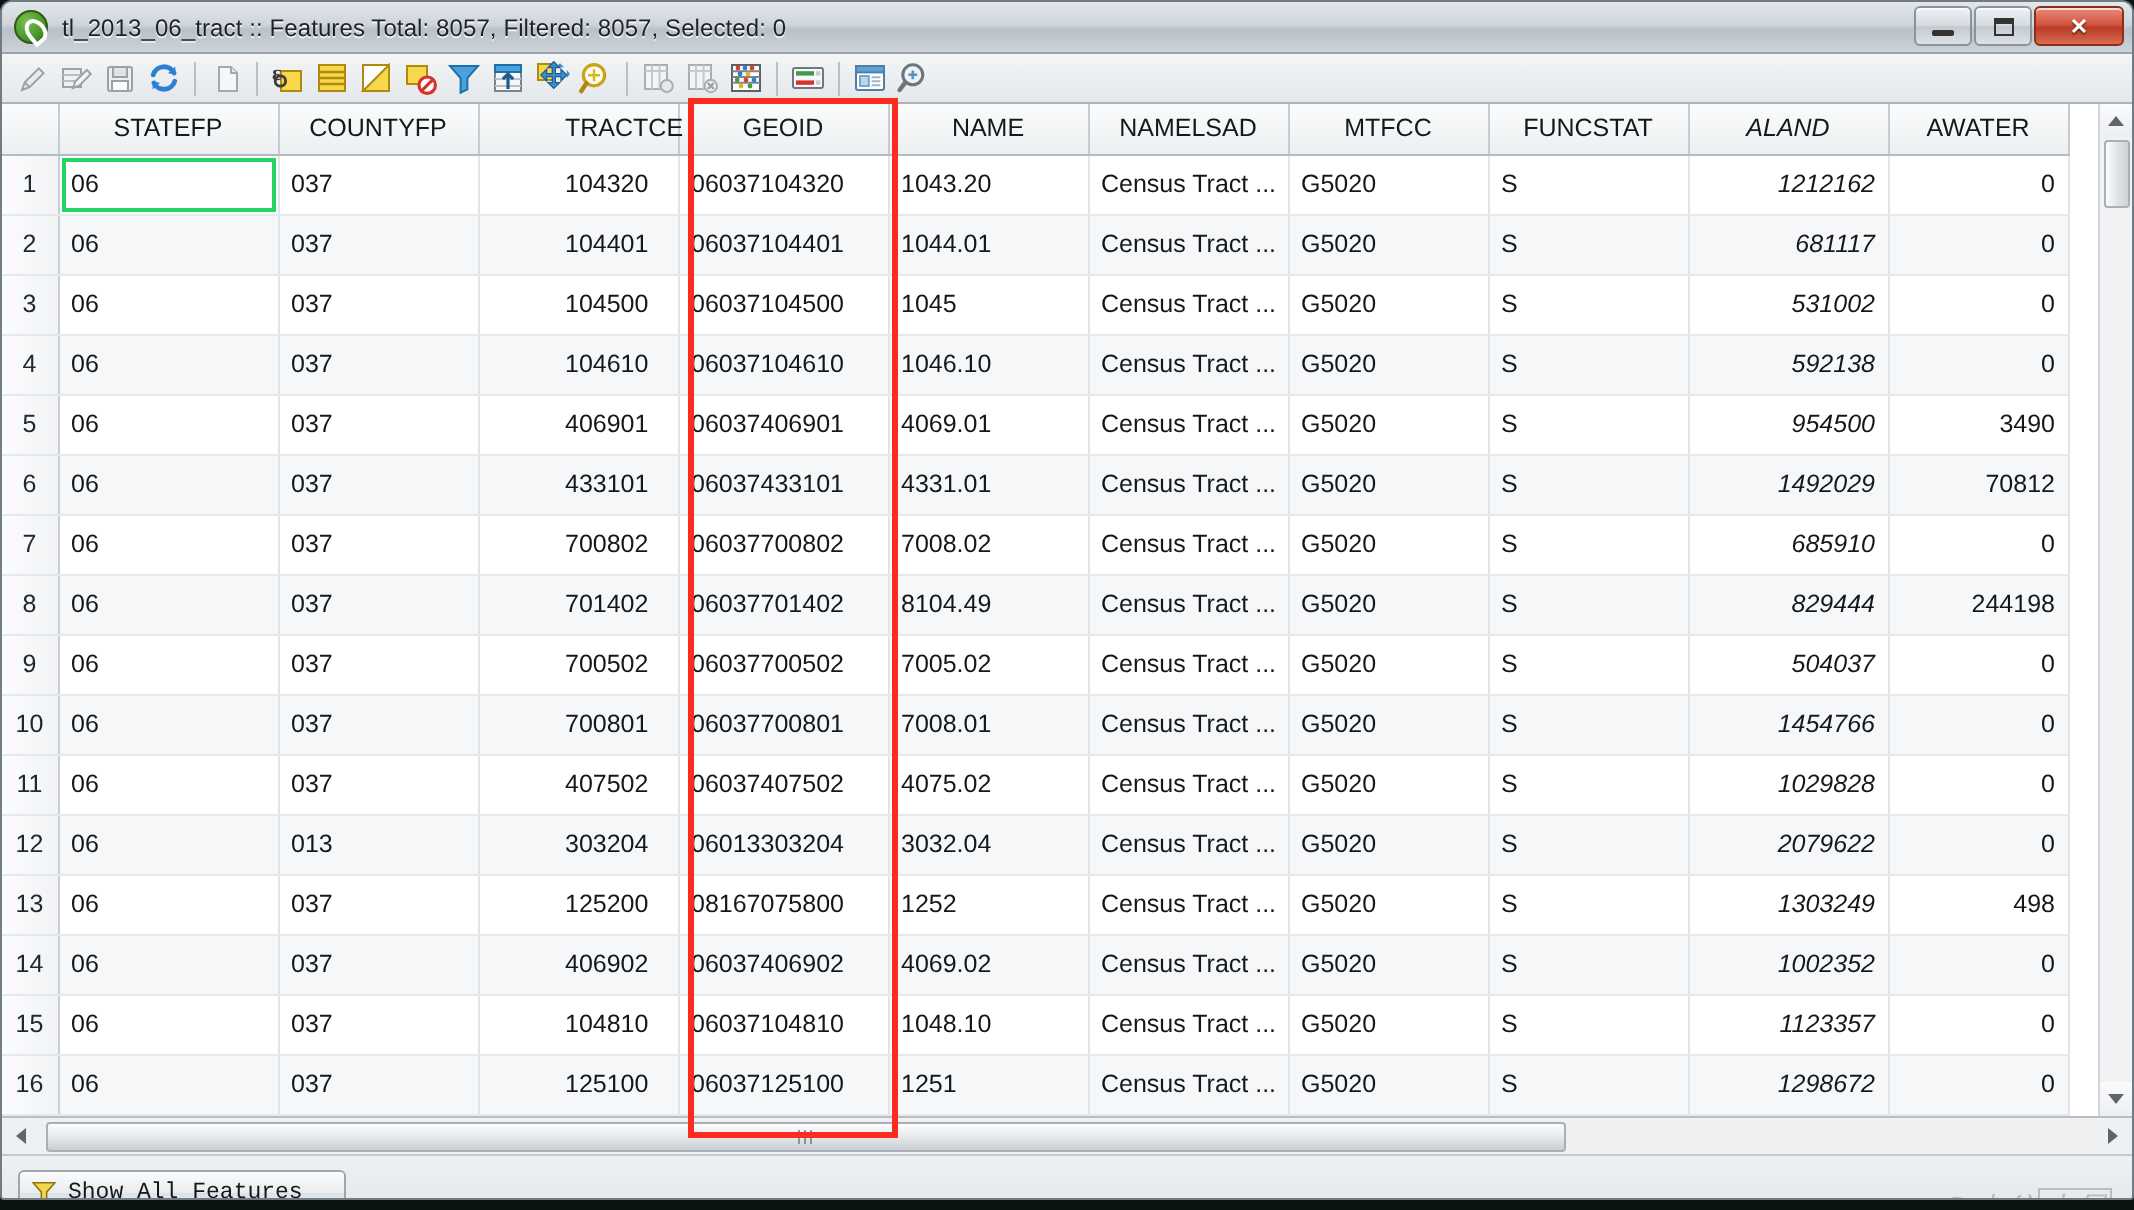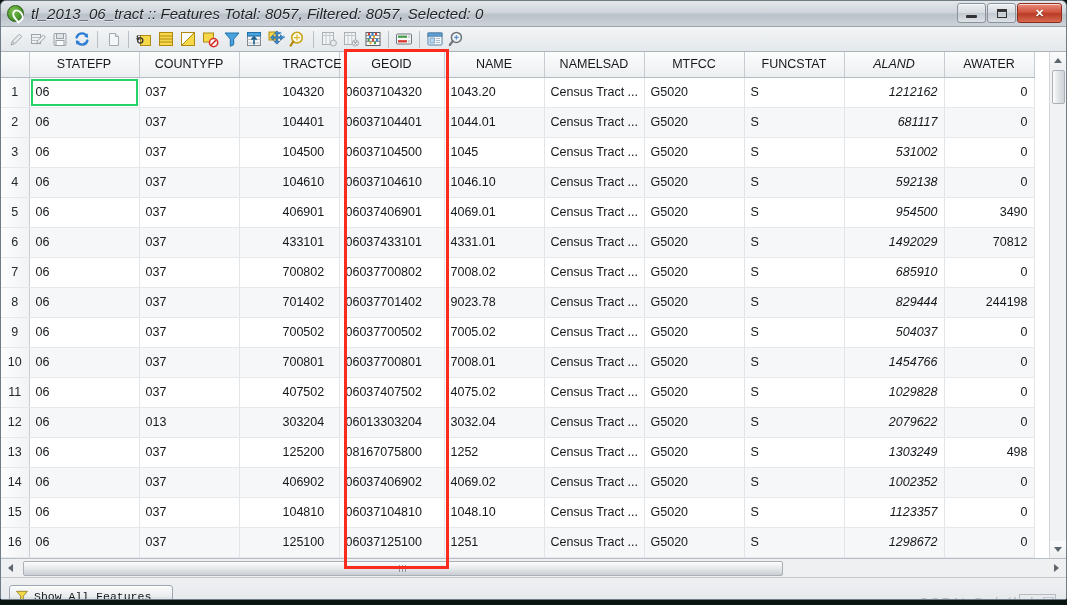--- a/index.html
+++ b/index.html
@@ -40,24 +40,23 @@
   }
   #qgis-logo::after {
     content: "";
     position: absolute; left: 5px; top: 3px;
     width: 6px; height: 9px;
     border: 2px solid #fff;
     border-radius: 50% 50% 50% 0;
     transform: rotate(-40deg);
   }
   #title-text {
-    font-size: 15px; color: #1d2226; white-space: nowrap;
+    font-size: 12px; color: #1d2226; white-space: nowrap;
     letter-spacing: .05px;
     text-shadow: 0 1px 0 rgba(255,255,255,.75);
-    font-style: italic;
   }
   .wbtns { position: absolute; right: 4px; top: 2px; display: flex; gap: 1px; }
   .wbtn {
     width: 29px; height: 20px;
     border: 1px solid #8b949d;
     border-radius: 3px;
     background: linear-gradient(to bottom, #eef1f3 0%, #d6dbe0 48%, #c2c9d0 52%, #dde2e6 100%);
     display: flex; align-items: center; justify-content: center;
     color: #2a3035; font-size: 11px;
     box-shadow: inset 0 1px 0 rgba(255,255,255,.7);
@@ -542,21 +541,21 @@
               <td class="c-func">S</td>
               <td class="c-aland num">685910</td>
               <td class="c-awat num">0</td>
             </tr>
             <tr class="even">
               <td class="rowhdr c-row">8</td>
               <td class="c-state">06</td>
               <td class="c-cty">037</td>
               <td class="c-tract">701402</td>
               <td class="c-geoid">06037701402</td>
-              <td class="c-name">9023.78</td>
+              <td class="c-name">8104.49</td>
               <td class="c-nls">Census Tract ...</td>
               <td class="c-mtfcc">G5020</td>
               <td class="c-func">S</td>
               <td class="c-aland num">829444</td>
               <td class="c-awat num">244198</td>
             </tr>
             <tr class="odd">
               <td class="rowhdr c-row">9</td>
               <td class="c-state">06</td>
               <td class="c-cty">037</td>

